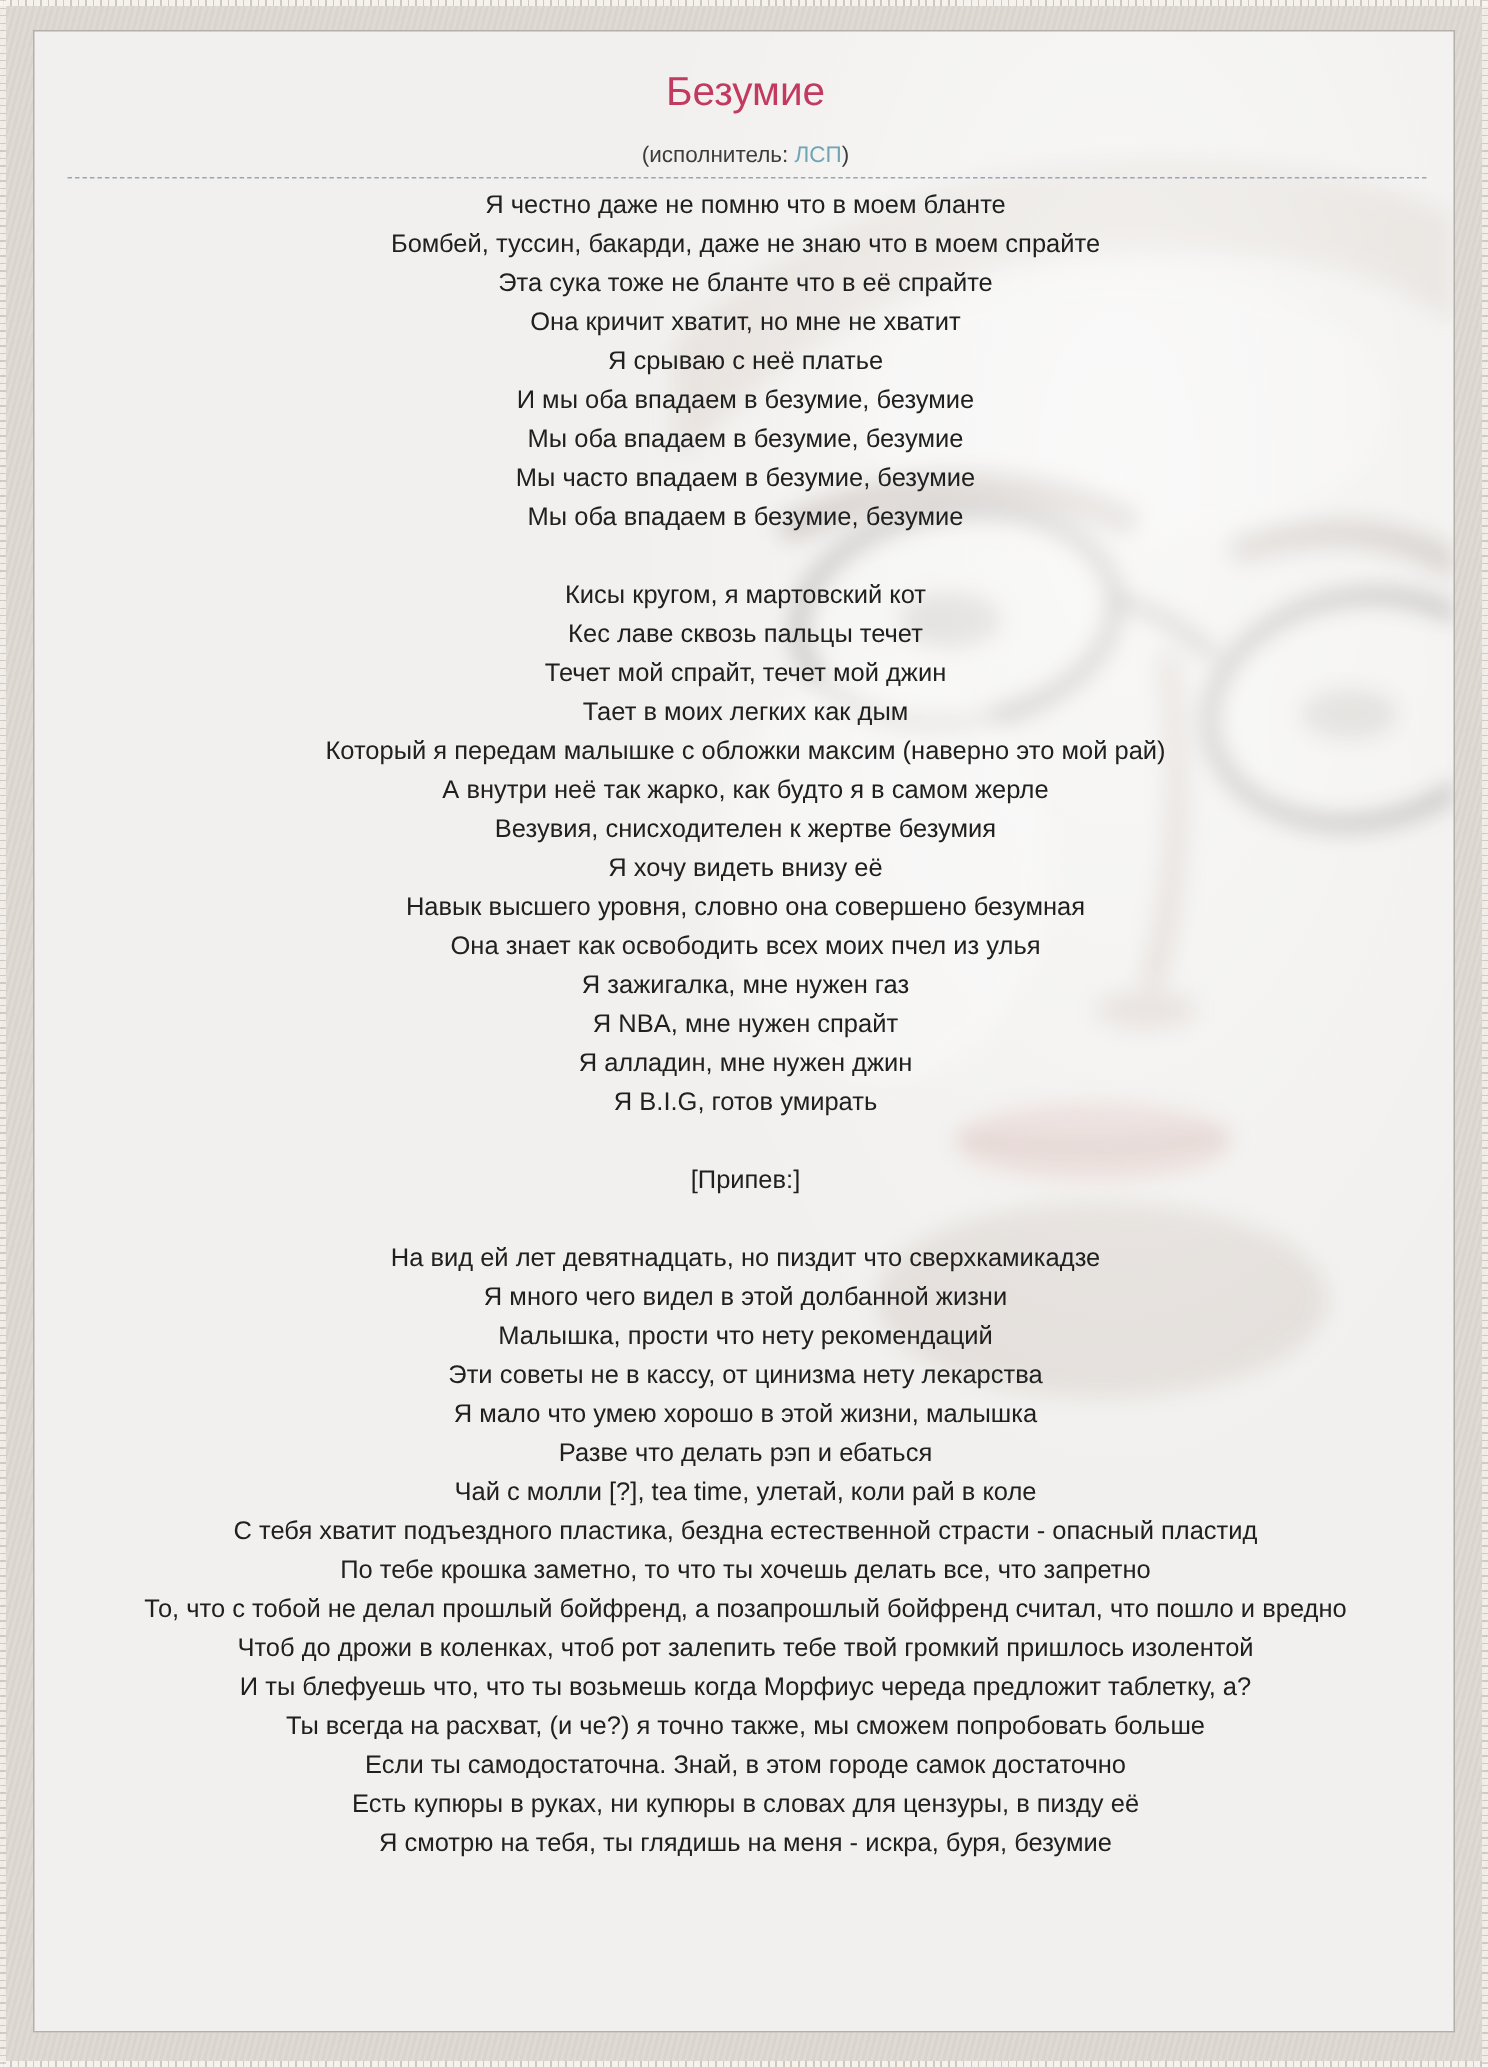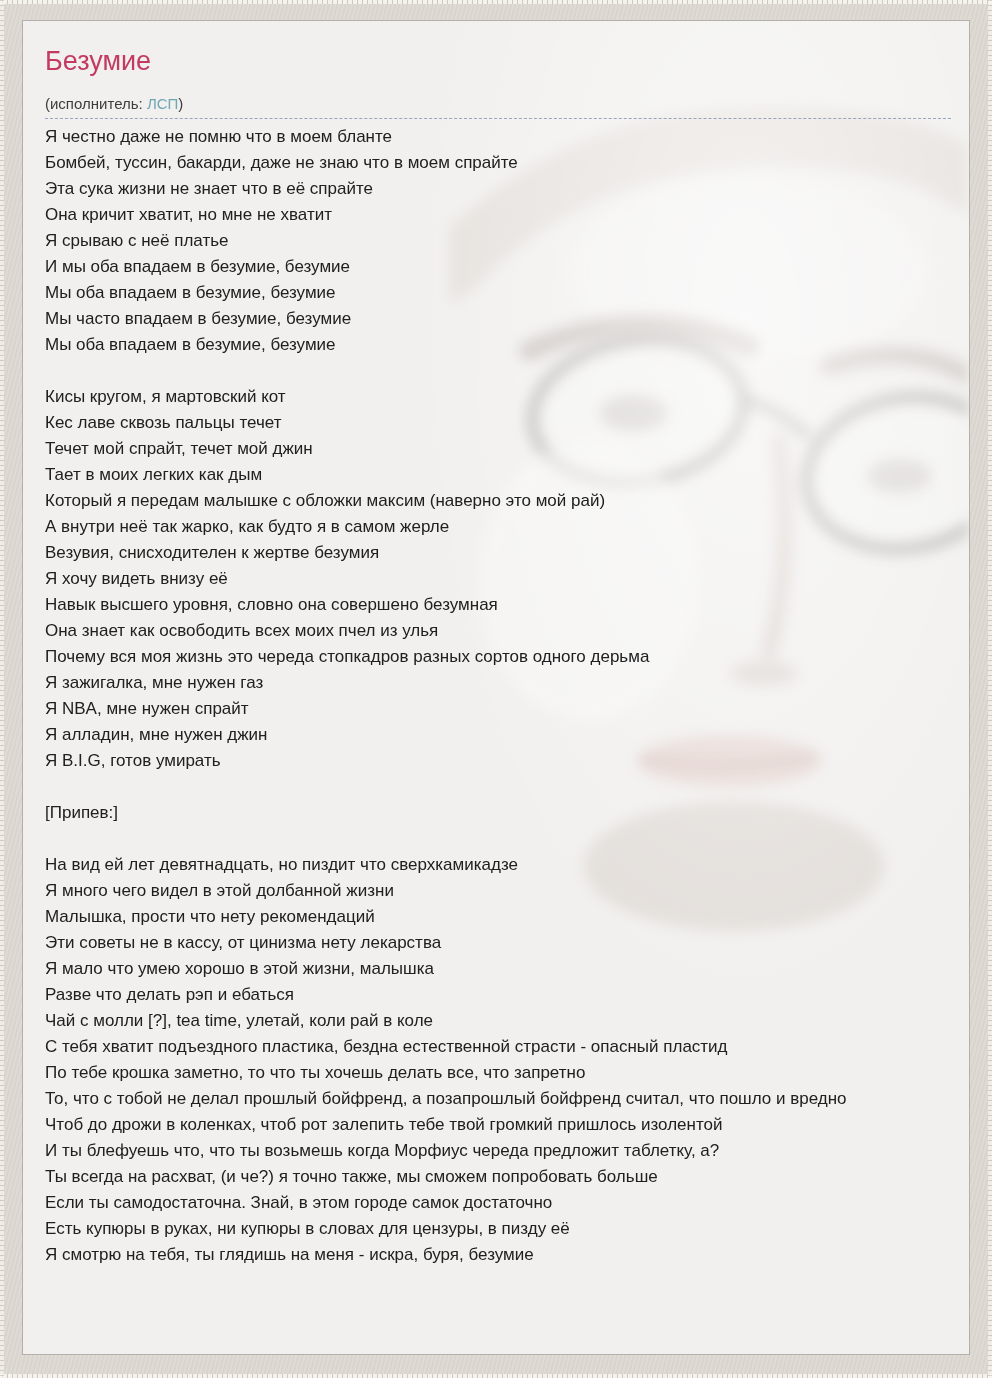--- a/index.html
+++ b/index.html
@@ -37,20 +37,21 @@
 
   .card {
     position: absolute;
     left: 22px;
     top: 20px;
     width: 946px;
     height: 1333px;
     background: var(--card-bg, #f1f0ee);
     border: 1px solid #b3afa9;
     overflow: hidden;
+    text-align: center;
   }
 
   
   .face-art {
     position: absolute;
     top: 0;
     right: 0;
     width: 520px;
     height: 960px;
     filter: blur(7px);
@@ -147,40 +148,39 @@
     <h1 class="song-title">Безумие</h1>
 
     <div class="artist-line"><span>(исполнитель: </span><a href="#">ЛСП</a><span>)</span></div>
 
     <div class="separator"></div>
 
     <div class="lyrics">
       <div class="stanza">
           <div class="lyric-line">Я честно даже не помню что в моем бланте</div>
           <div class="lyric-line">Бомбей, туссин, бакарди, даже не знаю что в моем спрайте</div>
-          <div class="lyric-line">Эта сука жизни не знает что в её спрайте</div>
+          <div class="lyric-line">Эта сука тоже не бланте что в её спрайте</div>
           <div class="lyric-line">Она кричит хватит, но мне не хватит</div>
           <div class="lyric-line">Я срываю с неё платье</div>
           <div class="lyric-line">И мы оба впадаем в безумие, безумие</div>
           <div class="lyric-line">Мы оба впадаем в безумие, безумие</div>
           <div class="lyric-line">Мы часто впадаем в безумие, безумие</div>
           <div class="lyric-line">Мы оба впадаем в безумие, безумие</div>
         </div>
       <div class="stanza">
           <div class="lyric-line">Кисы кругом, я мартовский кот</div>
           <div class="lyric-line">Кес лаве сквозь пальцы течет</div>
           <div class="lyric-line">Течет мой спрайт, течет мой джин</div>
           <div class="lyric-line">Тает в моих легких как дым</div>
           <div class="lyric-line">Который я передам малышке с обложки максим (наверно это мой рай)</div>
           <div class="lyric-line">А внутри неё так жарко, как будто я в самом жерле</div>
           <div class="lyric-line">Везувия, снисходителен к жертве безумия</div>
           <div class="lyric-line">Я хочу видеть внизу её</div>
           <div class="lyric-line">Навык высшего уровня, словно она совершено безумная</div>
           <div class="lyric-line">Она знает как освободить всех моих пчел из улья</div>
-          <div class="lyric-line">Почему вся моя жизнь это череда стопкадров разных сортов одного дерьма</div>
           <div class="lyric-line">Я зажигалка, мне нужен газ</div>
           <div class="lyric-line">Я NBA, мне нужен спрайт</div>
           <div class="lyric-line">Я алладин, мне нужен джин</div>
           <div class="lyric-line">Я B.I.G, готов умирать</div>
         </div>
       <div class="stanza">
         <div class="lyric-line">[Припев:]</div>
       </div>
       <div class="stanza">
           <div class="lyric-line">На вид ей лет девятнадцать, но пиздит что сверхкамикадзе</div>

